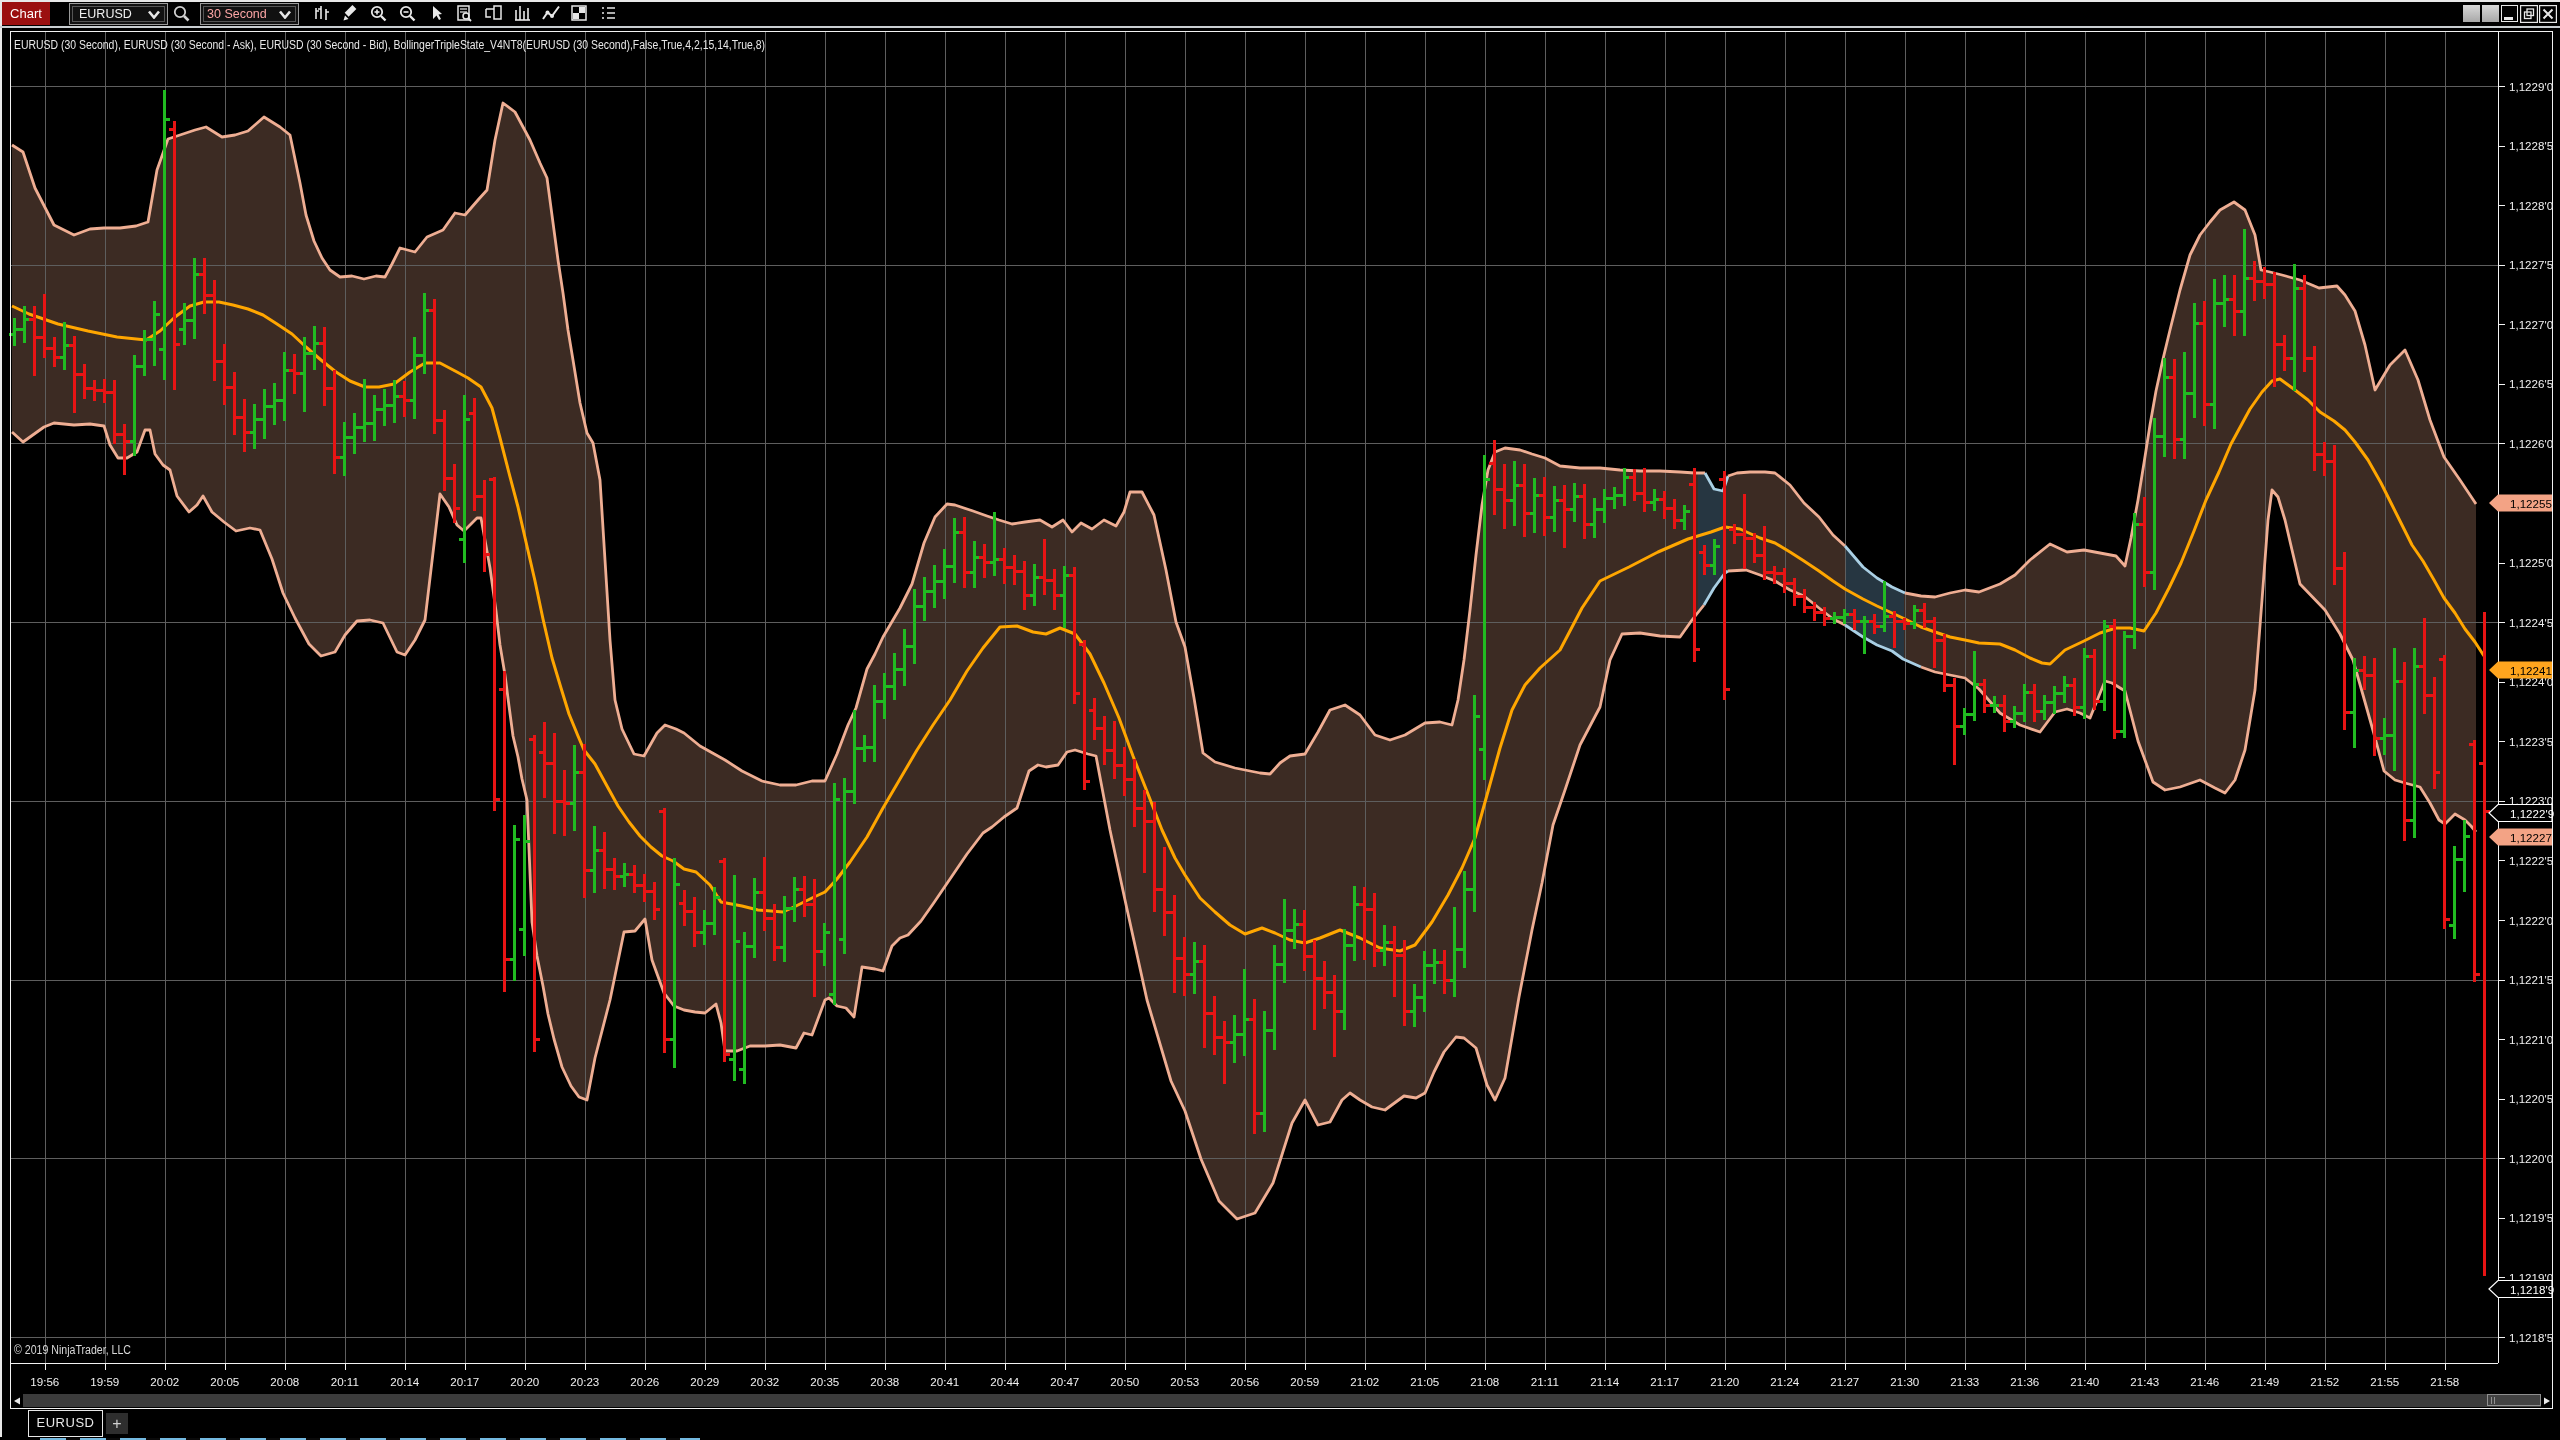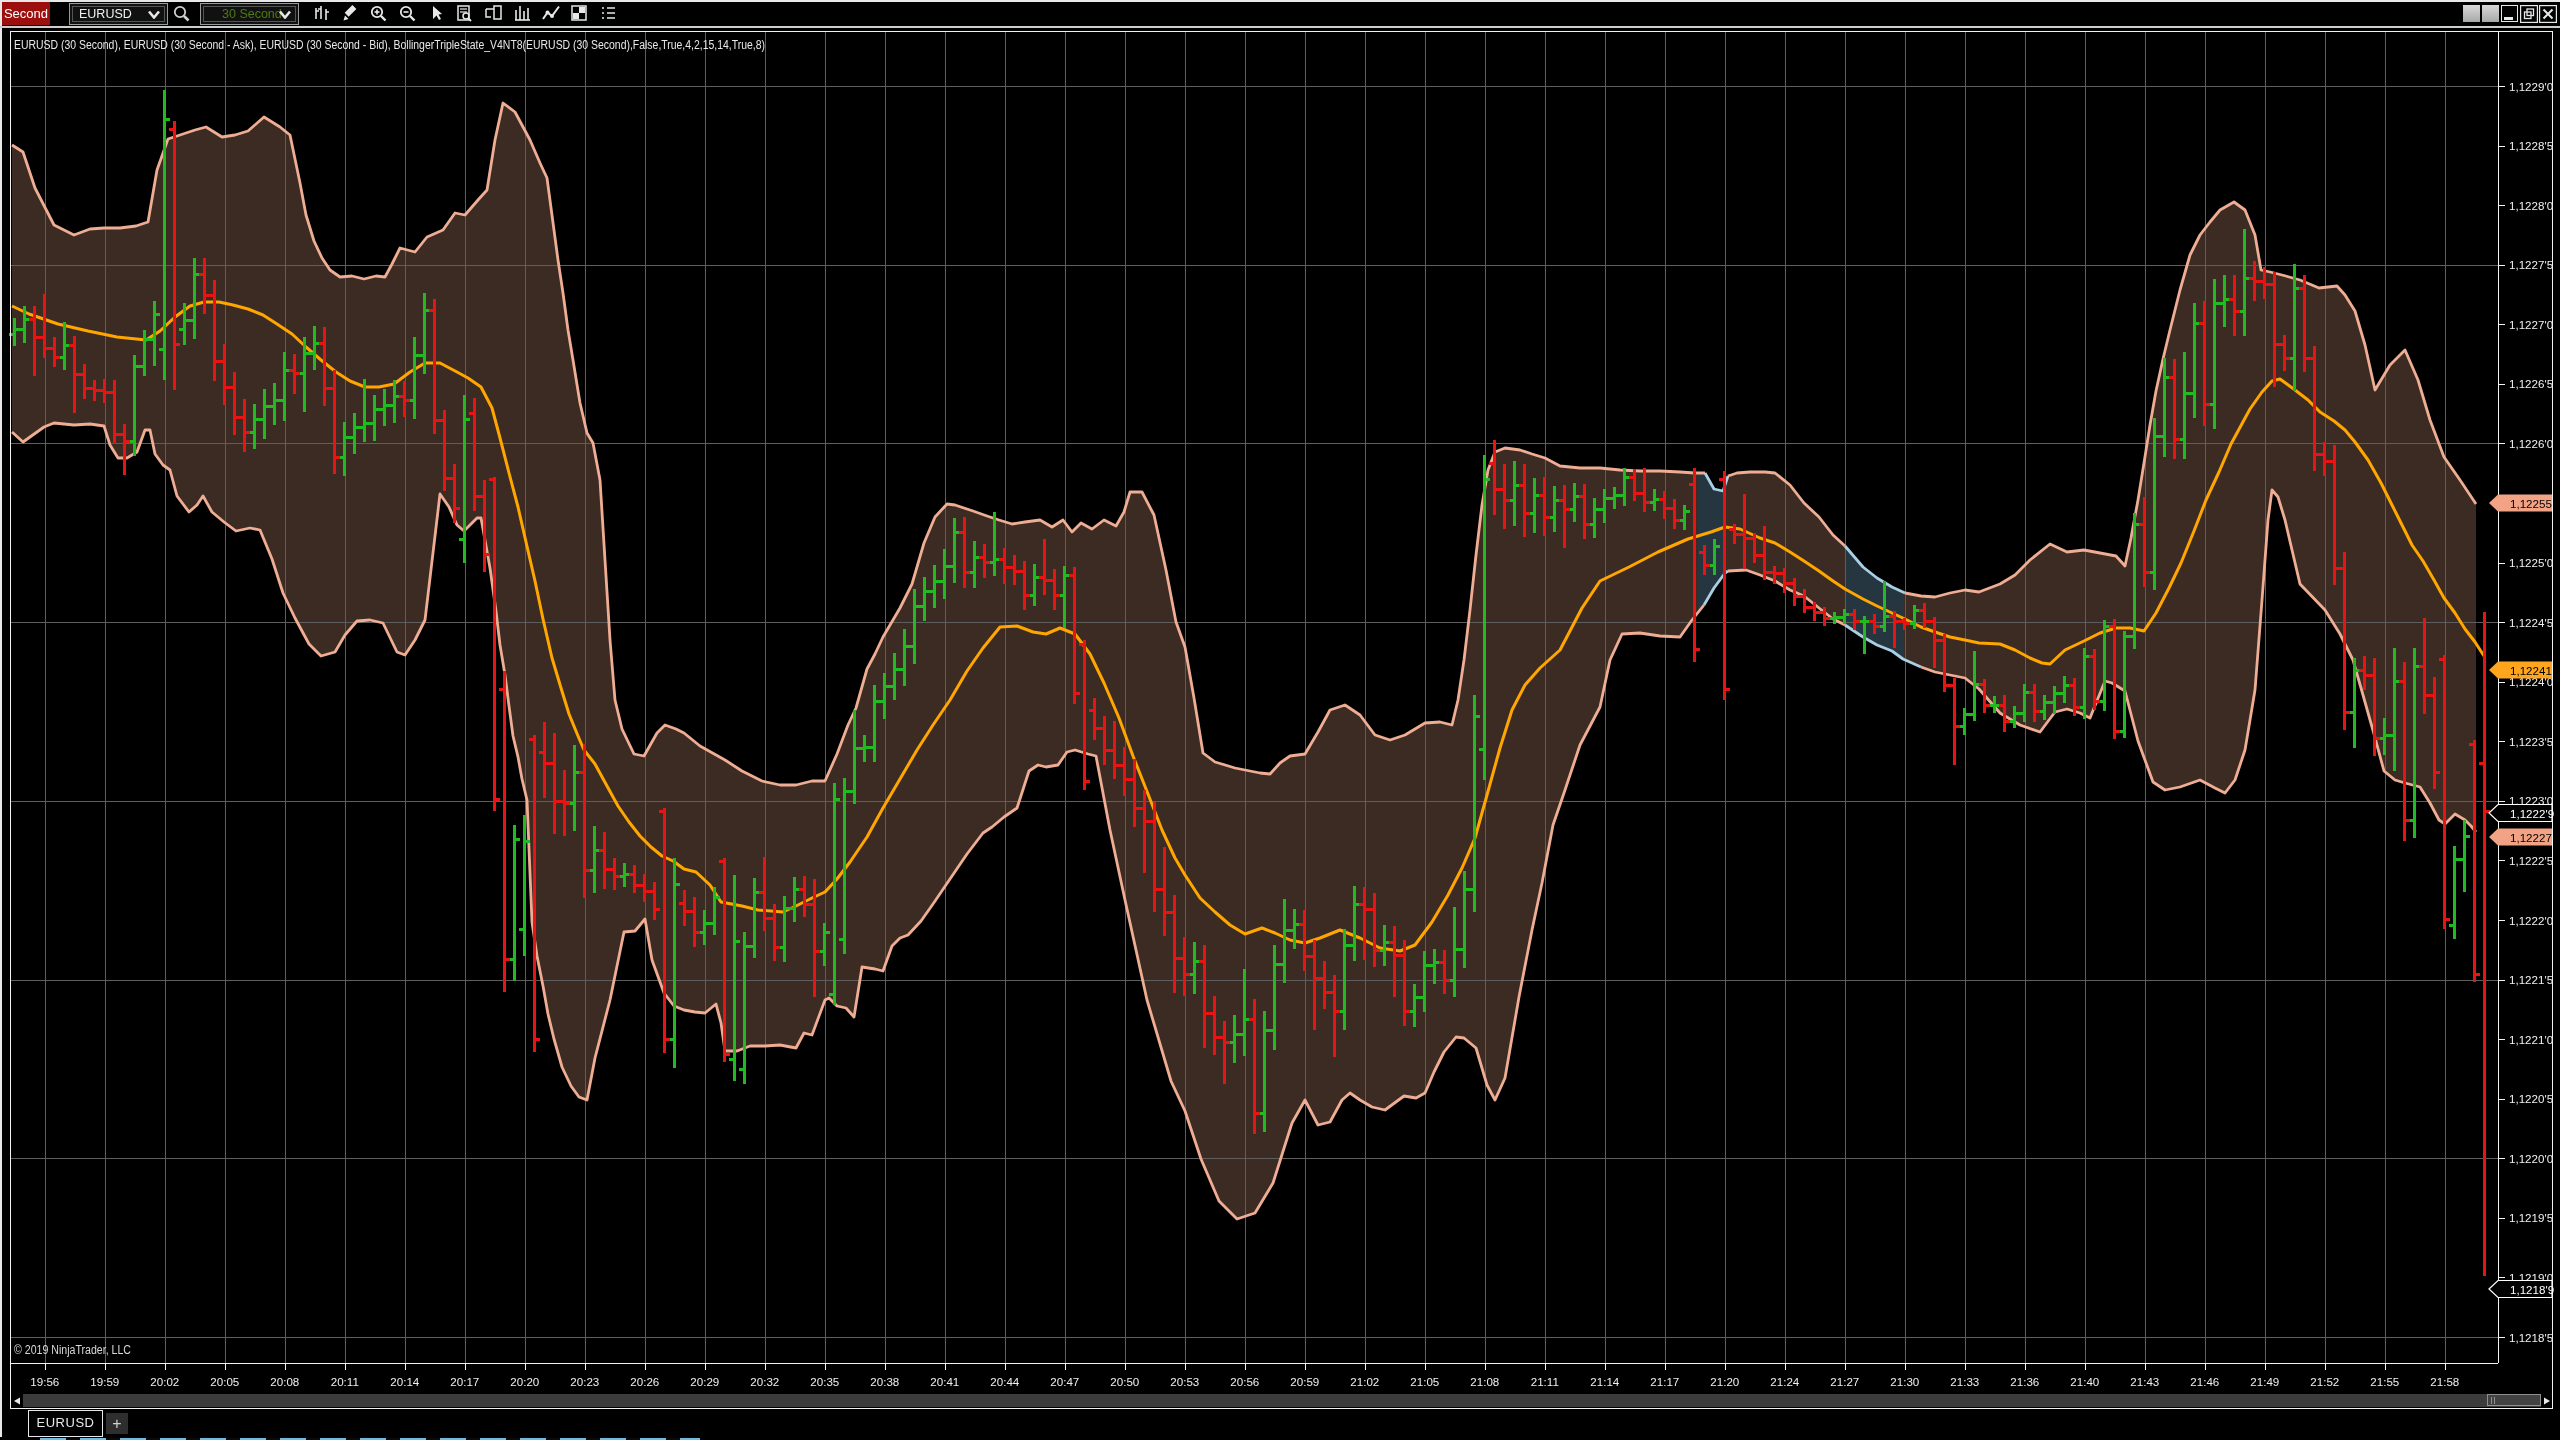--- a/index.html
+++ b/index.html
@@ -1,30 +1,30 @@
 <!DOCTYPE html>
 <html><head><meta charset="utf-8">
 <style>
 html,body{margin:0;padding:0;background:#000;width:2560px;height:1440px;overflow:hidden}
 *{box-sizing:content-box}
 </style></head>
 <body>
 <div style="position:absolute;left:0;top:0;width:2560px;height:27px;background:#000">
-<div style="position:absolute;left:2px;top:2px;width:48px;height:23px;background:#9b0f0f;color:#fff;font:13px 'Liberation Sans',sans-serif;text-align:center;line-height:23px">Second</div>
+<div style="position:absolute;left:2px;top:2px;width:48px;height:23px;background:#9b0f0f;color:#fff;font:13px 'Liberation Sans',sans-serif;text-align:center;line-height:23px">Chart</div>
 <div style="position:absolute;left:69px;top:3px;width:97px;height:20px;border:1px solid #9a9a9a;background:#111">
       <div style="position:absolute;left:2px;top:2px;right:2px;bottom:2px;border:1px solid #555;color:#f0f0f0;font:12.5px 'Liberation Sans',sans-serif;line-height:15px;padding-left:6px">EURUSD<svg style="position:absolute;right:4px;top:3px" width="12" height="9" viewBox="0 0 12 9">
           <path d="M1 1.5l5 6 5-6" fill="none" stroke="#e8e8e8" stroke-width="2.6"></path>
         </svg></div>
     </div>
 <svg style="position:absolute;left:172px;top:4px" width="19" height="19" viewBox="0 0 19 19">
       <circle cx="8" cy="8" r="5.2" fill="none" stroke="#cfcfcf" stroke-width="1.8"></circle>
       <line x1="12" y1="12" x2="16.5" y2="16.5" stroke="#cfcfcf" stroke-width="2.6"></line>
     </svg>
 <div style="position:absolute;left:200px;top:3px;width:97px;height:20px;border:1px solid #9a9a9a;background:#111">
-      <div style="position:absolute;left:2px;top:2px;right:2px;bottom:2px;border:1px solid #555;color:#4d7c0f;font:12.5px 'Liberation Sans',sans-serif;line-height:15px;padding-left:18px">30 Second<svg style="position:absolute;right:4px;top:3px" width="12" height="9" viewBox="0 0 12 9">
+      <div style="position:absolute;left:2px;top:2px;right:2px;bottom:2px;border:1px solid #555;color:#fca5a5;font:12.5px 'Liberation Sans',sans-serif;line-height:15px;padding-left:3px">30 Second<svg style="position:absolute;right:4px;top:3px" width="12" height="9" viewBox="0 0 12 9">
           <path d="M1 1.5l5 6 5-6" fill="none" stroke="#e8e8e8" stroke-width="2.6"></path>
         </svg></div>
     </div>
 <svg style="position:absolute;left:312px;top:4px" width="19" height="19" viewBox="0 0 19 19">
       <g stroke="#e8e8e8" stroke-width="1.6" fill="none">
         <path d="M4 4v11M4 7h3M9 2v13M9 5h-3M14 5v11M14 8h3"></path>
       </g>
     </svg>
 <svg style="position:absolute;left:341px;top:4px" width="19" height="19" viewBox="0 0 19 19">
       <g fill="#e8e8e8">

